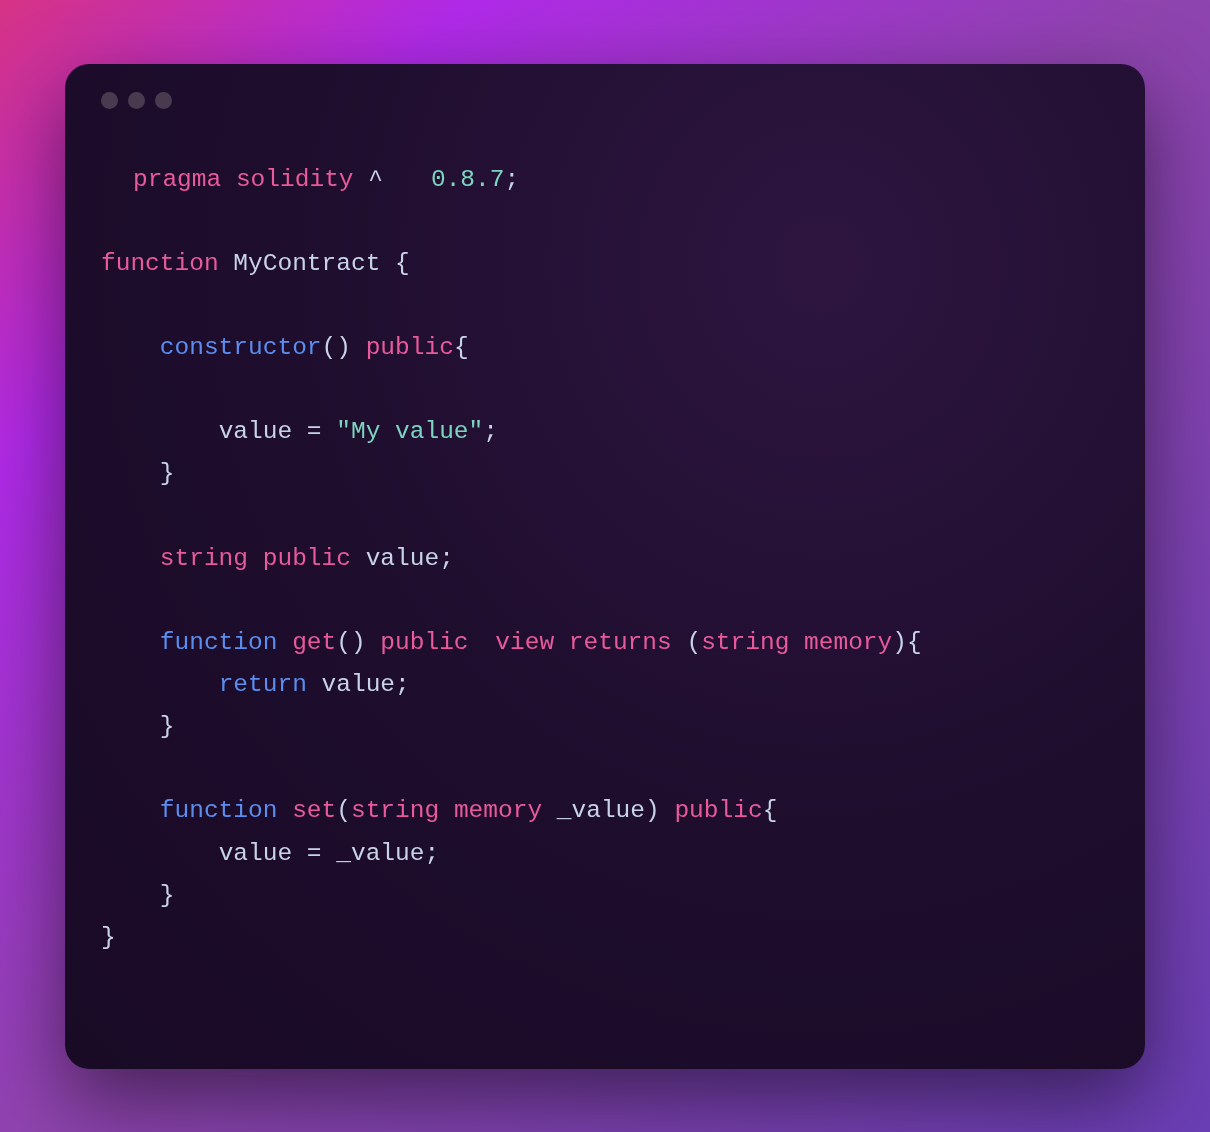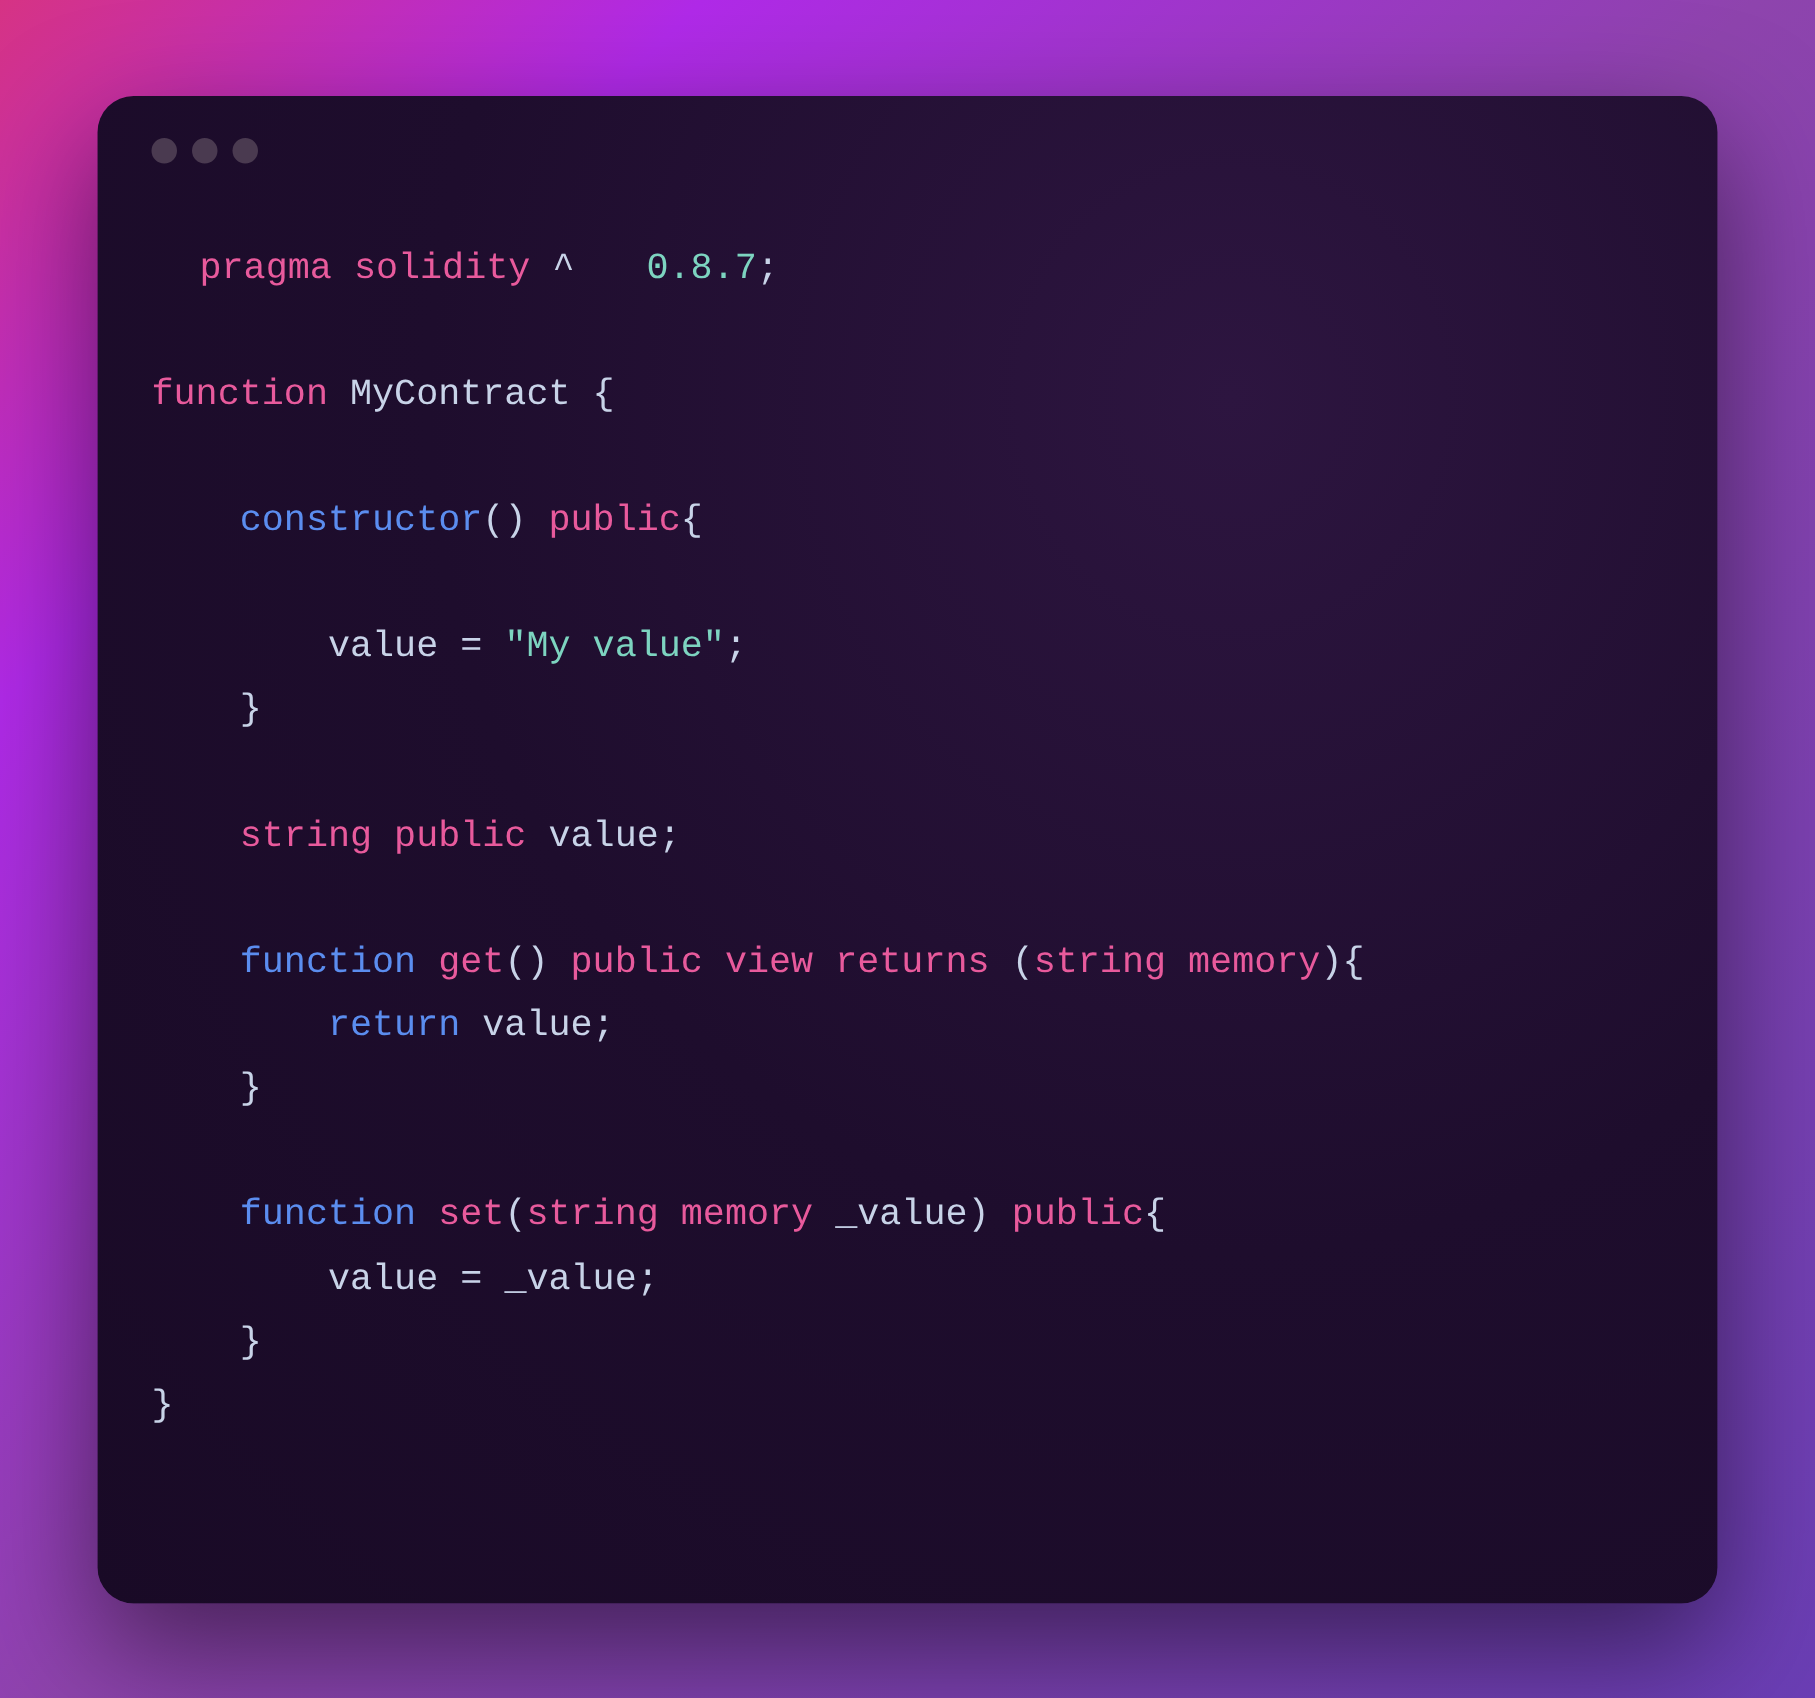--- a/index.html
+++ b/index.html
@@ -58,21 +58,21 @@
     .brace { color: #c8d3e8; }
     .kw-constructor { color: #5b8def; }
     .paren { color: #c8d3e8; }
     .kw-public { color: #e85a9c; margin-top: 16px; }
     .ident { color: #c8d3e8; }
     .op { color: #c8d3e8; }
     .string { color: #7dd4c0; }
     .kw-string { color: #e85a9c; }
     .kw-function { color: #5b8def; }
     .fn-name { color: #e85a9c; text-align: right; }
-    .kw-view { color: #e85a9c; }
+    .kw-view { color: #e85a9c; margin-left: 12px; }
     .kw-returns { color: #e85a9c; }
     .kw-memory { color: #e85a9c; }
     .kw-return { color: #5b8def; }
     .param { color: #c8d3e8; }
   </style>
 </head>
 <body>
 
 <div class="window">
   <div class="titlebar">

